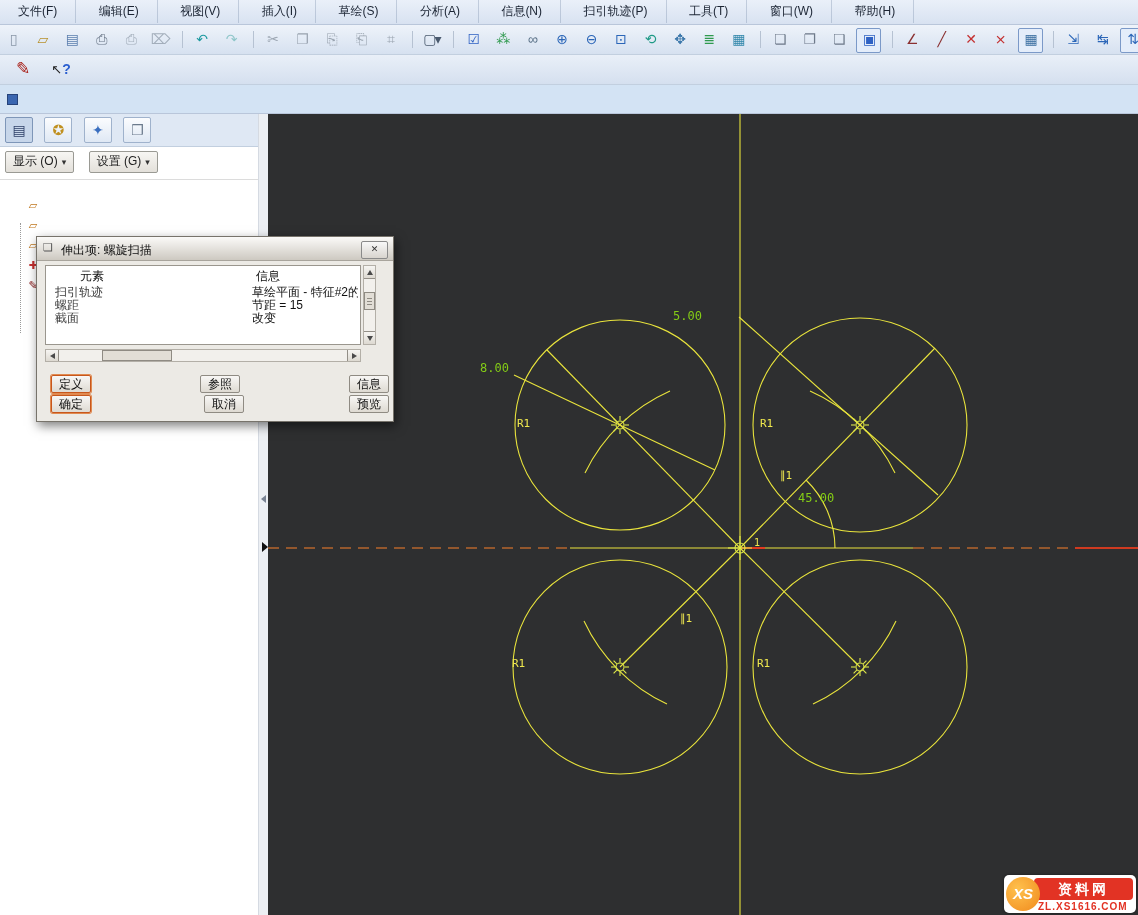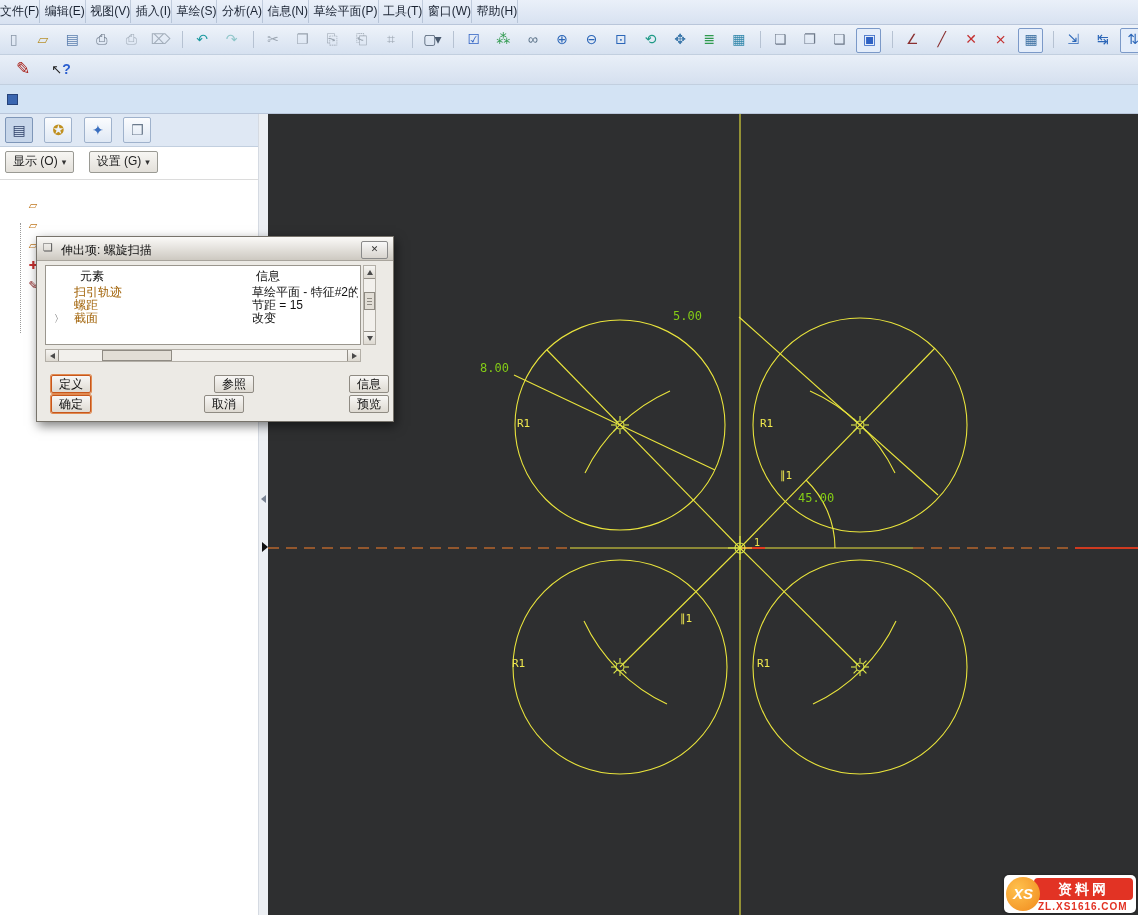--- a/index.html
+++ b/index.html
@@ -2,21 +2,21 @@
 <html style="--sketch-yellow: #e9e43c; --marker-yellow: #dfe94a; --centerline-orange: #b5652c; --highlight-red: #e23a20; --canvas-bg: #2e2f30; --dialog-accent: #c8571c; --watermark-red: #e23324;"><head>
 <meta charset="utf-8">
 <style>
   html,body{margin:0;padding:0;background:#fff}
   .app{position:relative;width:1138px;height:915px;overflow:hidden;background:#fff;
        font-family:"Liberation Sans","DejaVu Sans",sans-serif;-webkit-font-smoothing:antialiased}
 
   
   .menubar{position:absolute;left:0;top:0;width:100%;height:24px;
            background:linear-gradient(#eaf0f9,#d8e2f1);border-bottom:1px solid #b9c6da;white-space:nowrap;z-index:3}
-  .menu-item{display:inline-block;padding:0 0;line-height:23px;font-size:12px;color:#1b2433;
+  .menu-item{display:inline-block;padding:0 18px;line-height:23px;font-size:12px;color:#1b2433;
              border-right:1px solid rgba(120,140,170,.35);cursor:default}
 
   
   .toolbar1{position:absolute;left:0;top:25px;width:100%;height:29px;
             background:linear-gradient(#eef3fa,#d6e1f0);border-bottom:1px solid #c2cfdf;white-space:nowrap;overflow:hidden;z-index:3}
   .tb-icon{position:relative;display:inline-block;width:23px;height:23px;line-height:23px;margin:3px 1px 0 1px;
            text-align:center;font-size:14px;border-radius:2px;letter-spacing:-2px;cursor:default}
   .tb-icon[data-cls~="sep"]{margin-left:13px}
   .tb-icon[data-cls~="sep"]::before{content:"";position:absolute;left:-8px;top:3px;height:17px;border-left:1px solid #b6c2d2}
   .tb-icon[data-cls~="boxed"]{border:1px solid #7b99c8;background:#e4edfa;line-height:21px}
@@ -92,21 +92,21 @@
   .dlg-title-text{position:absolute;left:24px;top:5px;font-size:12px;color:#111;white-space:nowrap}
   .dlg-close{position:absolute;right:5px;top:4px;width:25px;height:16px;background:linear-gradient(#f8f8f8,#d8d4ce);
              border:1px solid #8a8a8a;border-radius:2px;font-size:9px;line-height:14px;text-align:center;color:#333;cursor:default}
   .dlg-list{position:absolute;left:8px;top:28px;width:316px;height:80px;background:#fff;border:1px solid #9a968e;
             overflow:hidden;box-sizing:border-box}
   .dlg-head{position:relative;height:20px;line-height:20px}
   .dlg-head .h-el{position:absolute;left:34px;color:#111}
   .dlg-head .h-inf{position:absolute;left:210px;color:#111}
   .dlg-row{position:relative;height:13px;line-height:13px;white-space:nowrap}
   .dlg-row .exp{position:absolute;left:8px;font-size:10px;color:#333}
-  .dlg-row .el{position:absolute;left:28px;color:#a16207}
+  .dlg-row .el{position:absolute;left:9px;color:#404040}
   .dlg-row .inf{position:absolute;left:206px;right:2px;color:#111;overflow:hidden}
   .dlg-vscroll{position:absolute;left:326px;top:28px;width:13px;height:80px;background:#f2f0ec;border:1px solid #b3afa7;box-sizing:border-box}
   .sbtn{position:absolute;left:0;width:11px;height:12px;background:linear-gradient(#f6f5f2,#ddd9d1);
         border-bottom:1px solid #938f87;display:flex;align-items:center;justify-content:center}
   .sbtn.bot{bottom:0;border-top:1px solid #938f87;border-bottom:none}
   .vthumb{position:absolute;left:0;top:26px;width:11px;height:18px;background:#e2ded6;border:1px solid #8f8b83;box-sizing:border-box}
   .vthumb::after{content:"";position:absolute;left:2px;right:2px;top:5px;height:7px;
                  background:repeating-linear-gradient(#8f8b83 0 1px,transparent 1px 3px)}
   .dlg-hscroll{position:absolute;left:8px;top:112px;width:316px;height:13px;background:#f2f0ec;border:1px solid #b3afa7;box-sizing:border-box}
   .hbtn{position:absolute;top:0;width:12px;height:11px;background:linear-gradient(#f6f5f2,#ddd9d1);
@@ -116,21 +116,21 @@
   .hthumb{position:absolute;left:56px;top:0;width:70px;height:11px;background:#e2ded6;border:1px solid #8f8b83;box-sizing:border-box}
   .tri{width:0;height:0}
   .t-up{border-left:3px solid transparent;border-right:3px solid transparent;border-bottom:5px solid #4a4a4a}
   .t-dn{border-left:3px solid transparent;border-right:3px solid transparent;border-top:5px solid #4a4a4a}
   .t-lf{border-top:3px solid transparent;border-bottom:3px solid transparent;border-right:5px solid #4a4a4a}
   .t-rt{border-top:3px solid transparent;border-bottom:3px solid transparent;border-left:5px solid #4a4a4a}
   .dlg-btn{position:absolute;width:40px;height:18px;font-size:12px;line-height:16px;text-align:center;color:#111;
            background:linear-gradient(#f8f7f5,#dedad2);border:1px solid #8f8b83;border-radius:2px;padding:0;cursor:default;
            font-family:inherit}
   .dlg-btn.hl{border:1px solid var(--dialog-accent,#c8571c);box-shadow:0 0 0 1px #e08a50}
-  .b-define{left:14px;top:138px}.b-refs{left:177px;top:138px}.b-info{left:312px;top:138px}
+  .b-define{left:14px;top:138px}.b-refs{left:163px;top:138px}.b-info{left:312px;top:138px}
   .b-ok{left:14px;top:158px}.b-cancel{left:167px;top:158px}.b-preview{left:312px;top:158px}
 </style>
 </head>
 <body>
 
 <div class="app">
 
   <div class="menubar">
     
   
@@ -141,21 +141,21 @@
       <span class="menu-item">视图(V)</span>
     
       <span class="menu-item">插入(I)</span>
     
       <span class="menu-item">草绘(S)</span>
     
       <span class="menu-item">分析(A)</span>
     
       <span class="menu-item">信息(N)</span>
     
-      <span class="menu-item">草绘平面(P)</span>
+      <span class="menu-item">扫引轨迹(P)</span>
     
       <span class="menu-item">工具(T)</span>
     
       <span class="menu-item">窗口(W)</span>
     
       <span class="menu-item">帮助(H)</span>
     </div>
 
   <div class="toolbar1">
     

